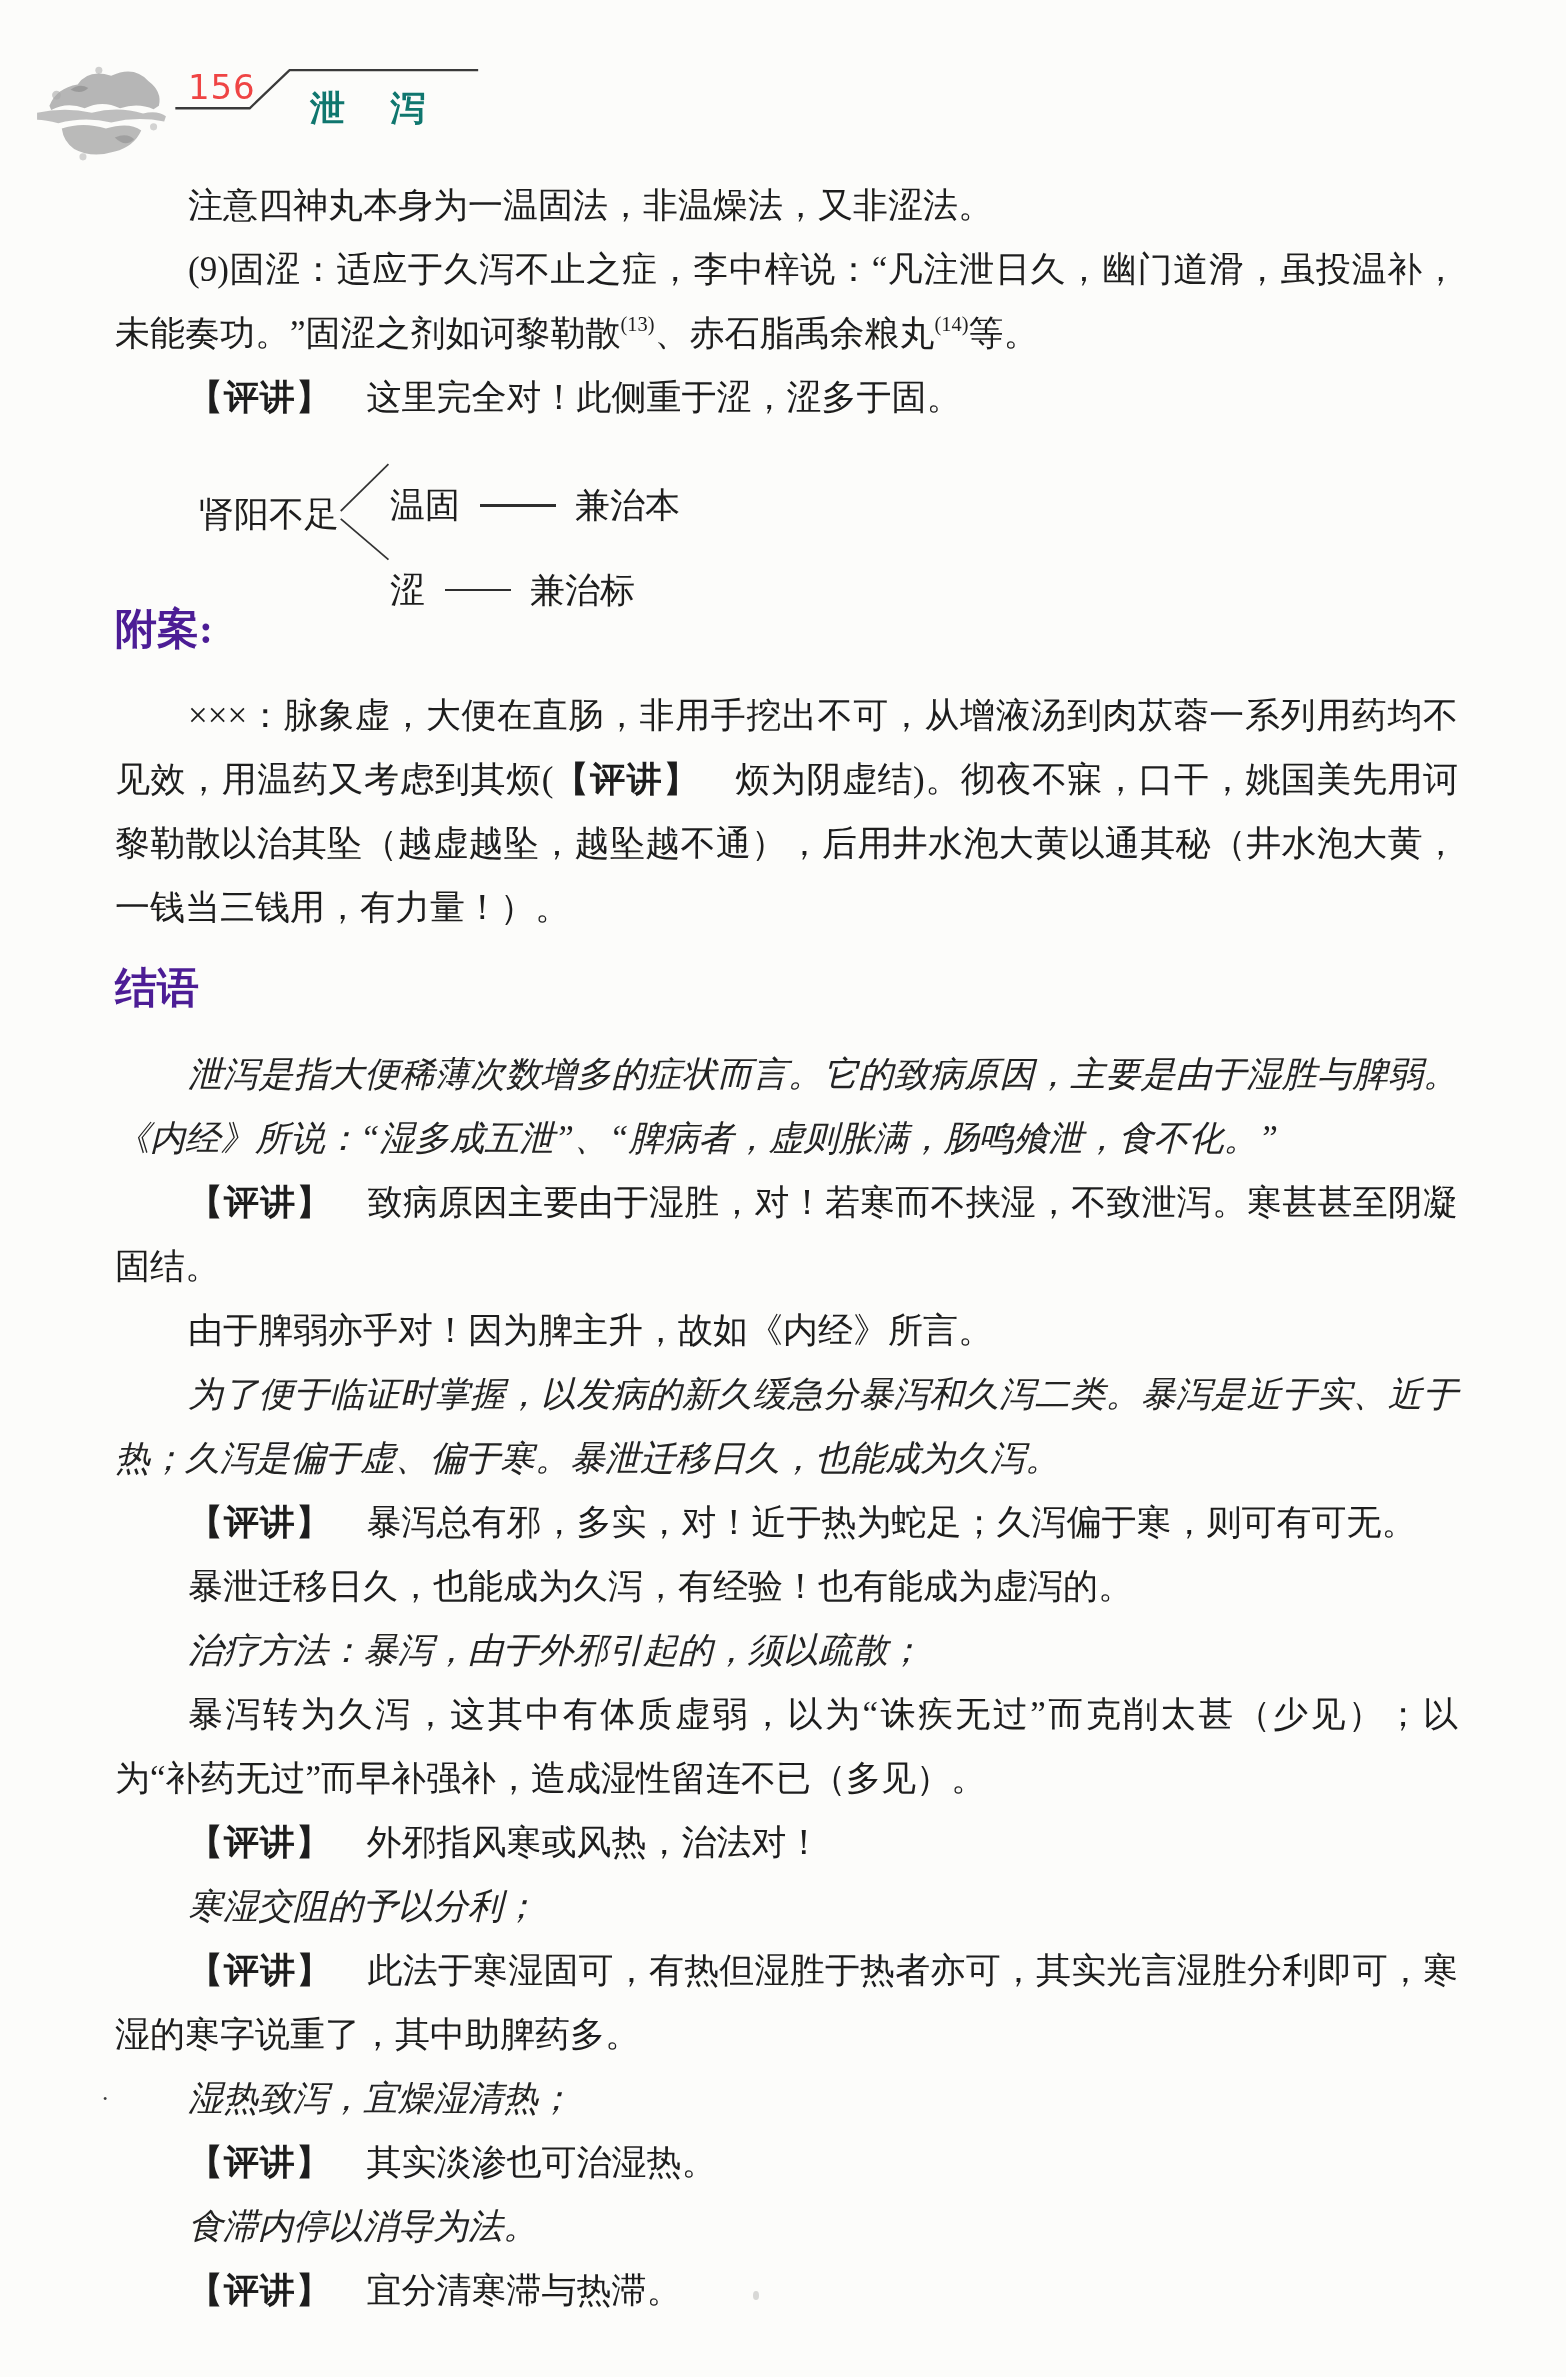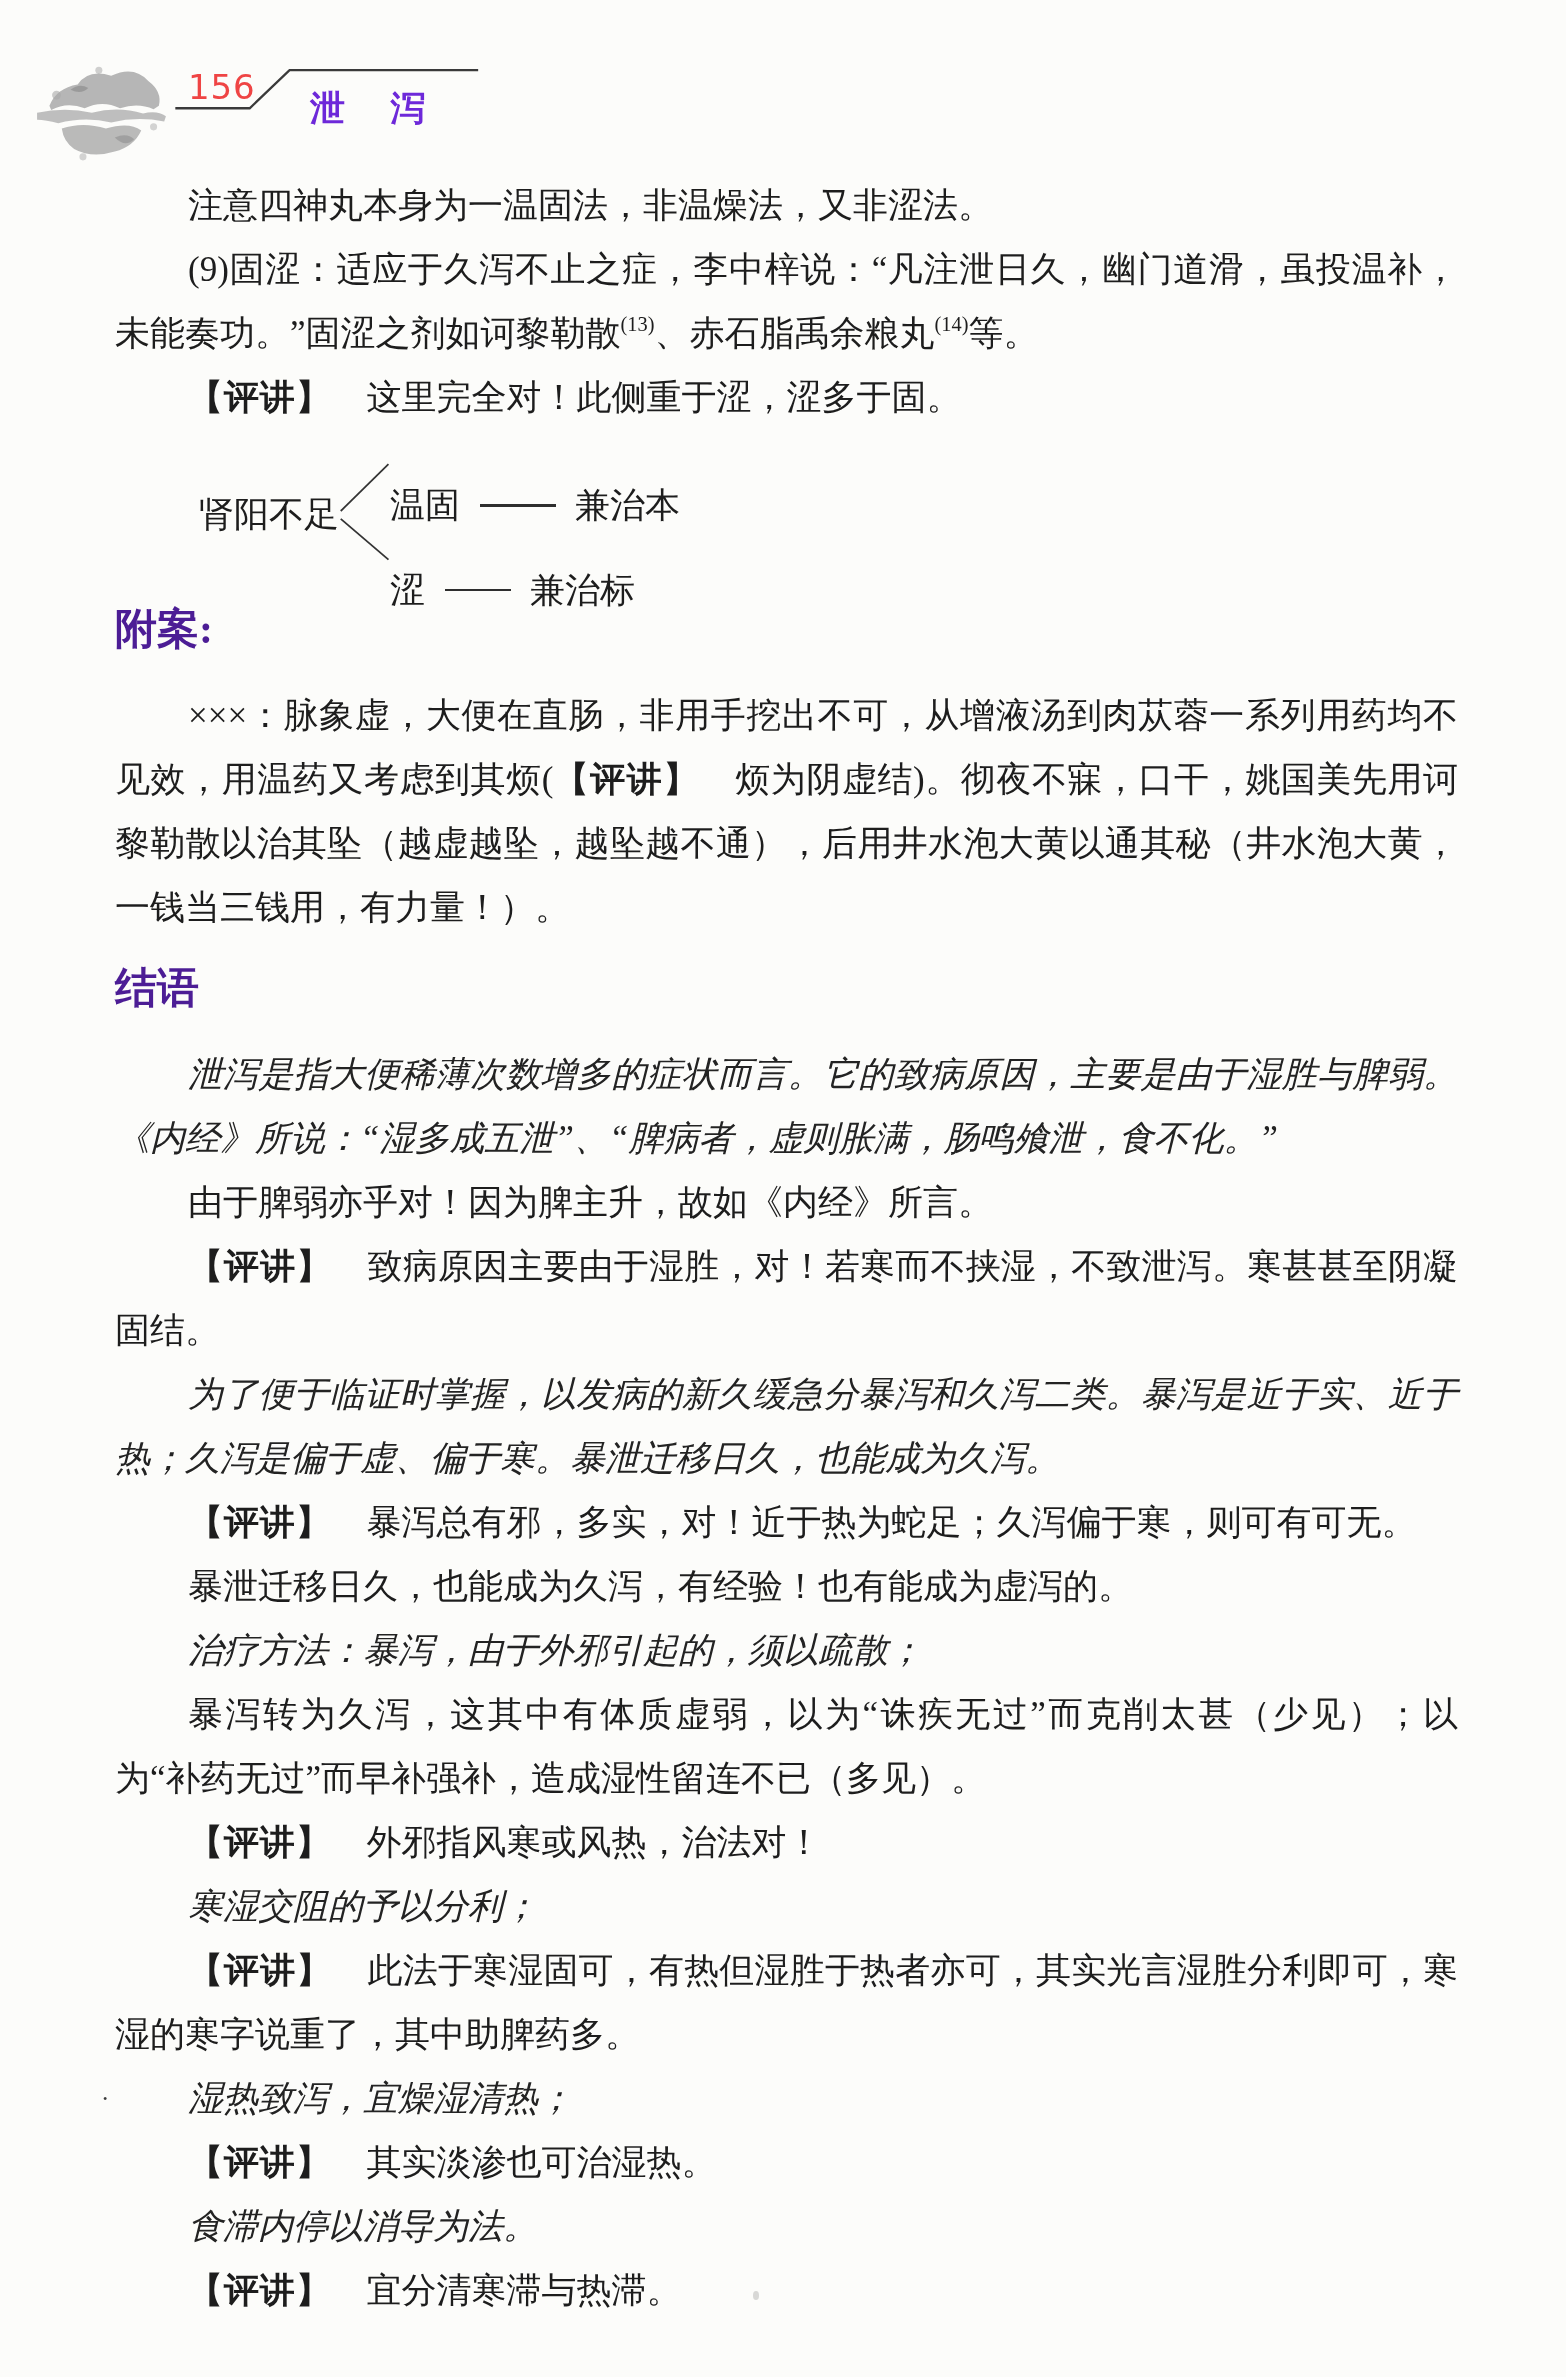--- a/index.html
+++ b/index.html
@@ -15,21 +15,21 @@
   
   .stamp{position:absolute;left:30px;top:58px;width:143px;height:113px;}
   .header-rule{position:absolute;left:0;top:0;width:549px;height:151px;}
   .page-number{
     position:absolute;left:188px;top:67px;
     font-family:"DejaVu Sans","Liberation Sans",sans-serif;
     font-size:34px;color:#ef4444;letter-spacing:0.9px;
   }
   .chapter-title{
     position:absolute;left:310px;top:85px;
-    font-size:35px;font-weight:700;color:#6d28d9;letter-spacing:5.3px;
+    font-size:35px;font-weight:700;color:#0f766e;letter-spacing:5.3px;
     white-space:pre;
   }
   
   .content{position:absolute;left:115px;top:174px;width:1343px;}
   p.para{
     margin:0;font-size:35px;line-height:64px;
     text-align:justify;color:#1d1d1d;position:relative;
   }
   p.indent{text-indent:73px;}
   p.kai{font-style:italic;font-size:35px;color:#232323;}
@@ -94,22 +94,22 @@
           <line x1="2" y1="79" x2="56" y2="26" stroke="#333" stroke-width="2"></line>
           <line x1="2" y1="88" x2="56" y2="134" stroke="#333" stroke-width="2"></line>
         </svg>
         <div class="branch top"><span>温固</span><span class="dash"></span><span>兼治本</span></div>
         <div class="branch bottom"><span>涩</span><span class="dash"></span><span>兼治标</span></div>
       </div>
       <h2 class="section">附案:</h2>
       <p class="para song indent"><span>×××：脉象虚，大便在直肠，非用手挖出不可，从增液汤到肉苁蓉一系列用药均不见效，用温药又考虑到其烦(</span><span class="tag">【评讲】</span><span>　烦为阴虚结)。彻夜不寐，口干，姚国美先用诃黎勒散以治其坠（越虚越坠，越坠越不通），后用井水泡大黄以通其秘（井水泡大黄，一钱当三钱用，有力量！）。</span></p>
       <h2 class="section">结语</h2>
       <p class="para kai indent"><span>泄泻是指大便稀薄次数增多的症状而言。它的致病原因，主要是由于湿胜与脾弱。《内经》所说：“湿多成五泄”、“脾病者，虚则胀满，肠鸣飧泄，食不化。”</span></p>
+      <p class="para song indent"><span class="tag">【评讲】</span><span>　致病原因主要由于湿胜，对！若寒而不挟湿，不致泄泻。寒甚甚至阴凝固结。</span></p>
       <p class="para song indent"><span>由于脾弱亦乎对！因为脾主升，故如《内经》所言。</span></p>
-      <p class="para song indent"><span class="tag">【评讲】</span><span>　致病原因主要由于湿胜，对！若寒而不挟湿，不致泄泻。寒甚甚至阴凝固结。</span></p>
       <p class="para kai indent"><span>为了便于临证时掌握，以发病的新久缓急分暴泻和久泻二类。暴泻是近于实、近于热；久泻是偏于虚、偏于寒。暴泄迁移日久，也能成为久泻。</span></p>
       <p class="para song indent"><span class="tag">【评讲】</span><span>　暴泻总有邪，多实，对！近于热为蛇足；久泻偏于寒，则可有可无。</span></p>
       <p class="para song indent"><span>暴泄迁移日久，也能成为久泻，有经验！也有能成为虚泻的。</span></p>
       <p class="para kai indent"><span>治疗方法：暴泻，由于外邪引起的，须以疏散；</span></p>
       <p class="para song indent"><span>暴泻转为久泻，这其中有体质虚弱，以为“诛疾无过”而克削太甚（少见）；以为“补药无过”而早补强补，造成湿性留连不已（多见）。</span></p>
       <p class="para song indent"><span class="tag">【评讲】</span><span>　外邪指风寒或风热，治法对！</span></p>
       <p class="para kai indent"><span>寒湿交阻的予以分利；</span></p>
       <p class="para song indent"><span class="tag">【评讲】</span><span>　此法于寒湿固可，有热但湿胜于热者亦可，其实光言湿胜分利即可，寒湿的寒字说重了，其中助脾药多。</span></p>
       <p class="para kai indent"><span class="marker">·</span><span>湿热致泻，宜燥湿清热；</span></p>
       <p class="para song indent"><span class="tag">【评讲】</span><span>　其实淡渗也可治湿热。</span></p>

